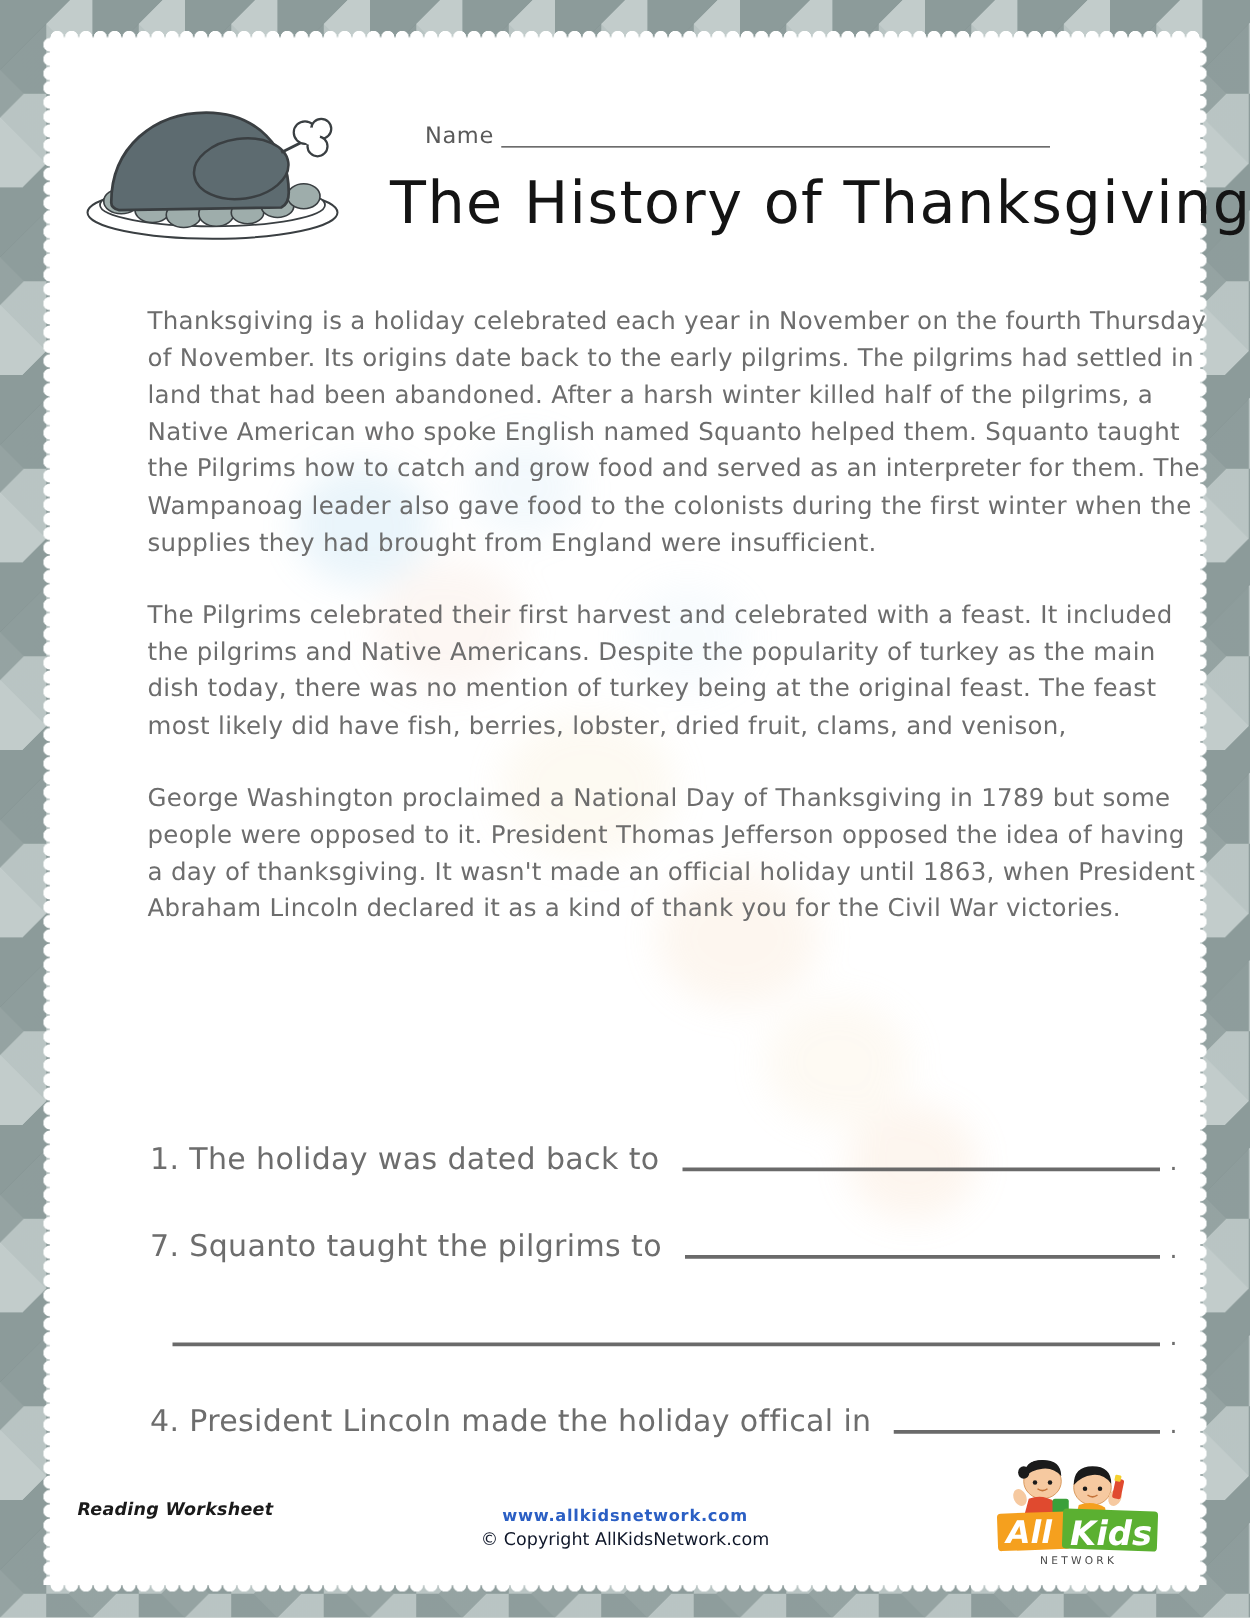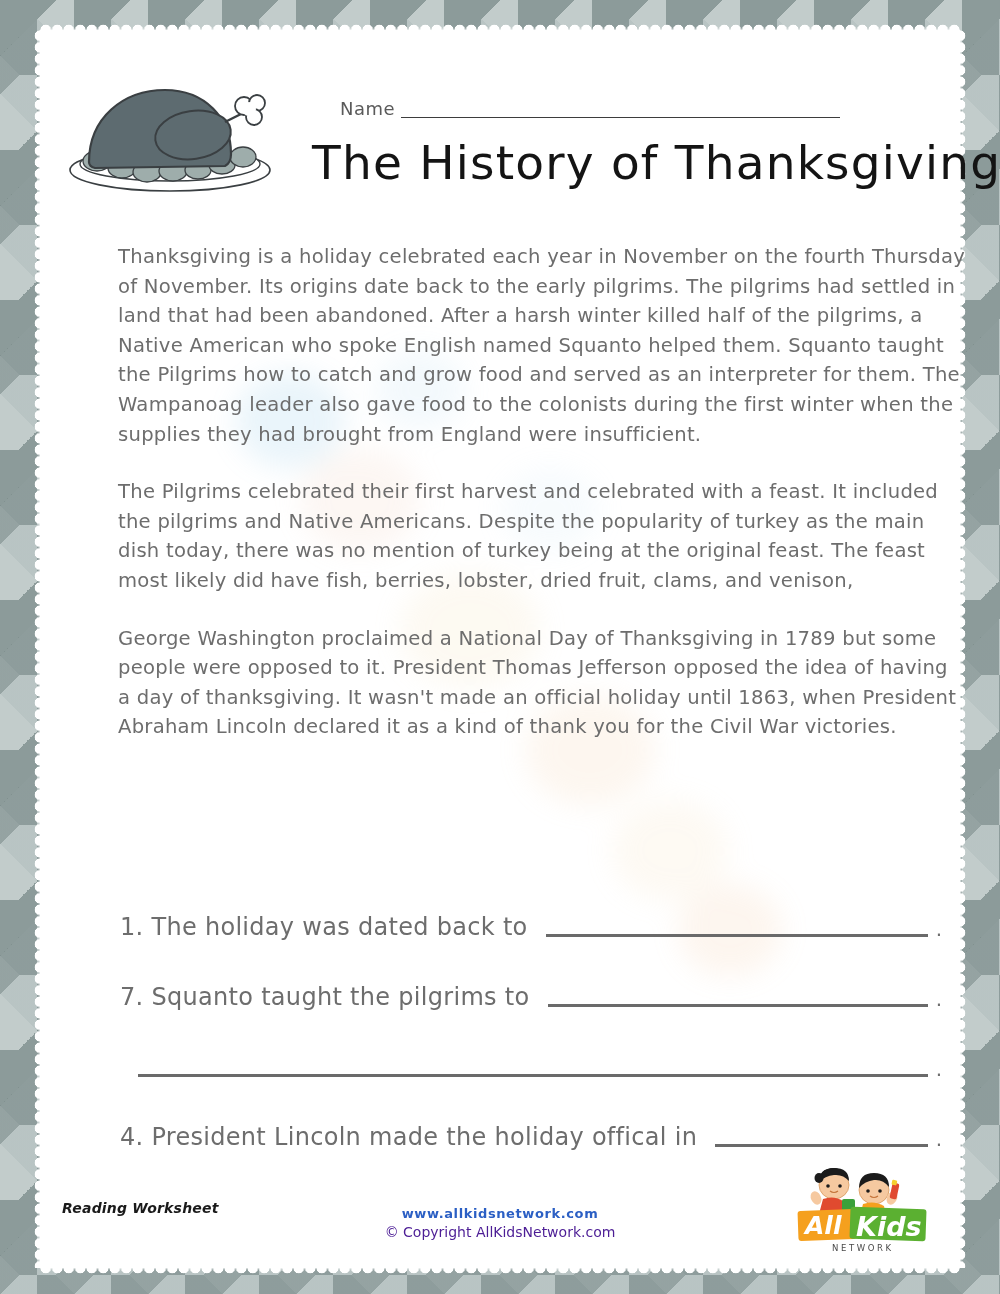--- a/index.html
+++ b/index.html
@@ -225,21 +225,21 @@
     font-family: "DejaVu Sans", sans-serif;
     font-size: 13px;
     font-weight: bold;
     color: #2b5fc4;
     letter-spacing: 0.6px;
     white-space: nowrap;
   }
   #footer-copy {
     font-family: "DejaVu Sans", sans-serif;
     font-size: 14px;
-    color: #4c1d95;
+    color: #0f172a;
     margin-top: 3px;
     white-space: nowrap;
   }
   #logo {
     position: absolute;
     right: 18px;
     bottom: 14px;
     width: 150px;
     height: 96px;
   }

